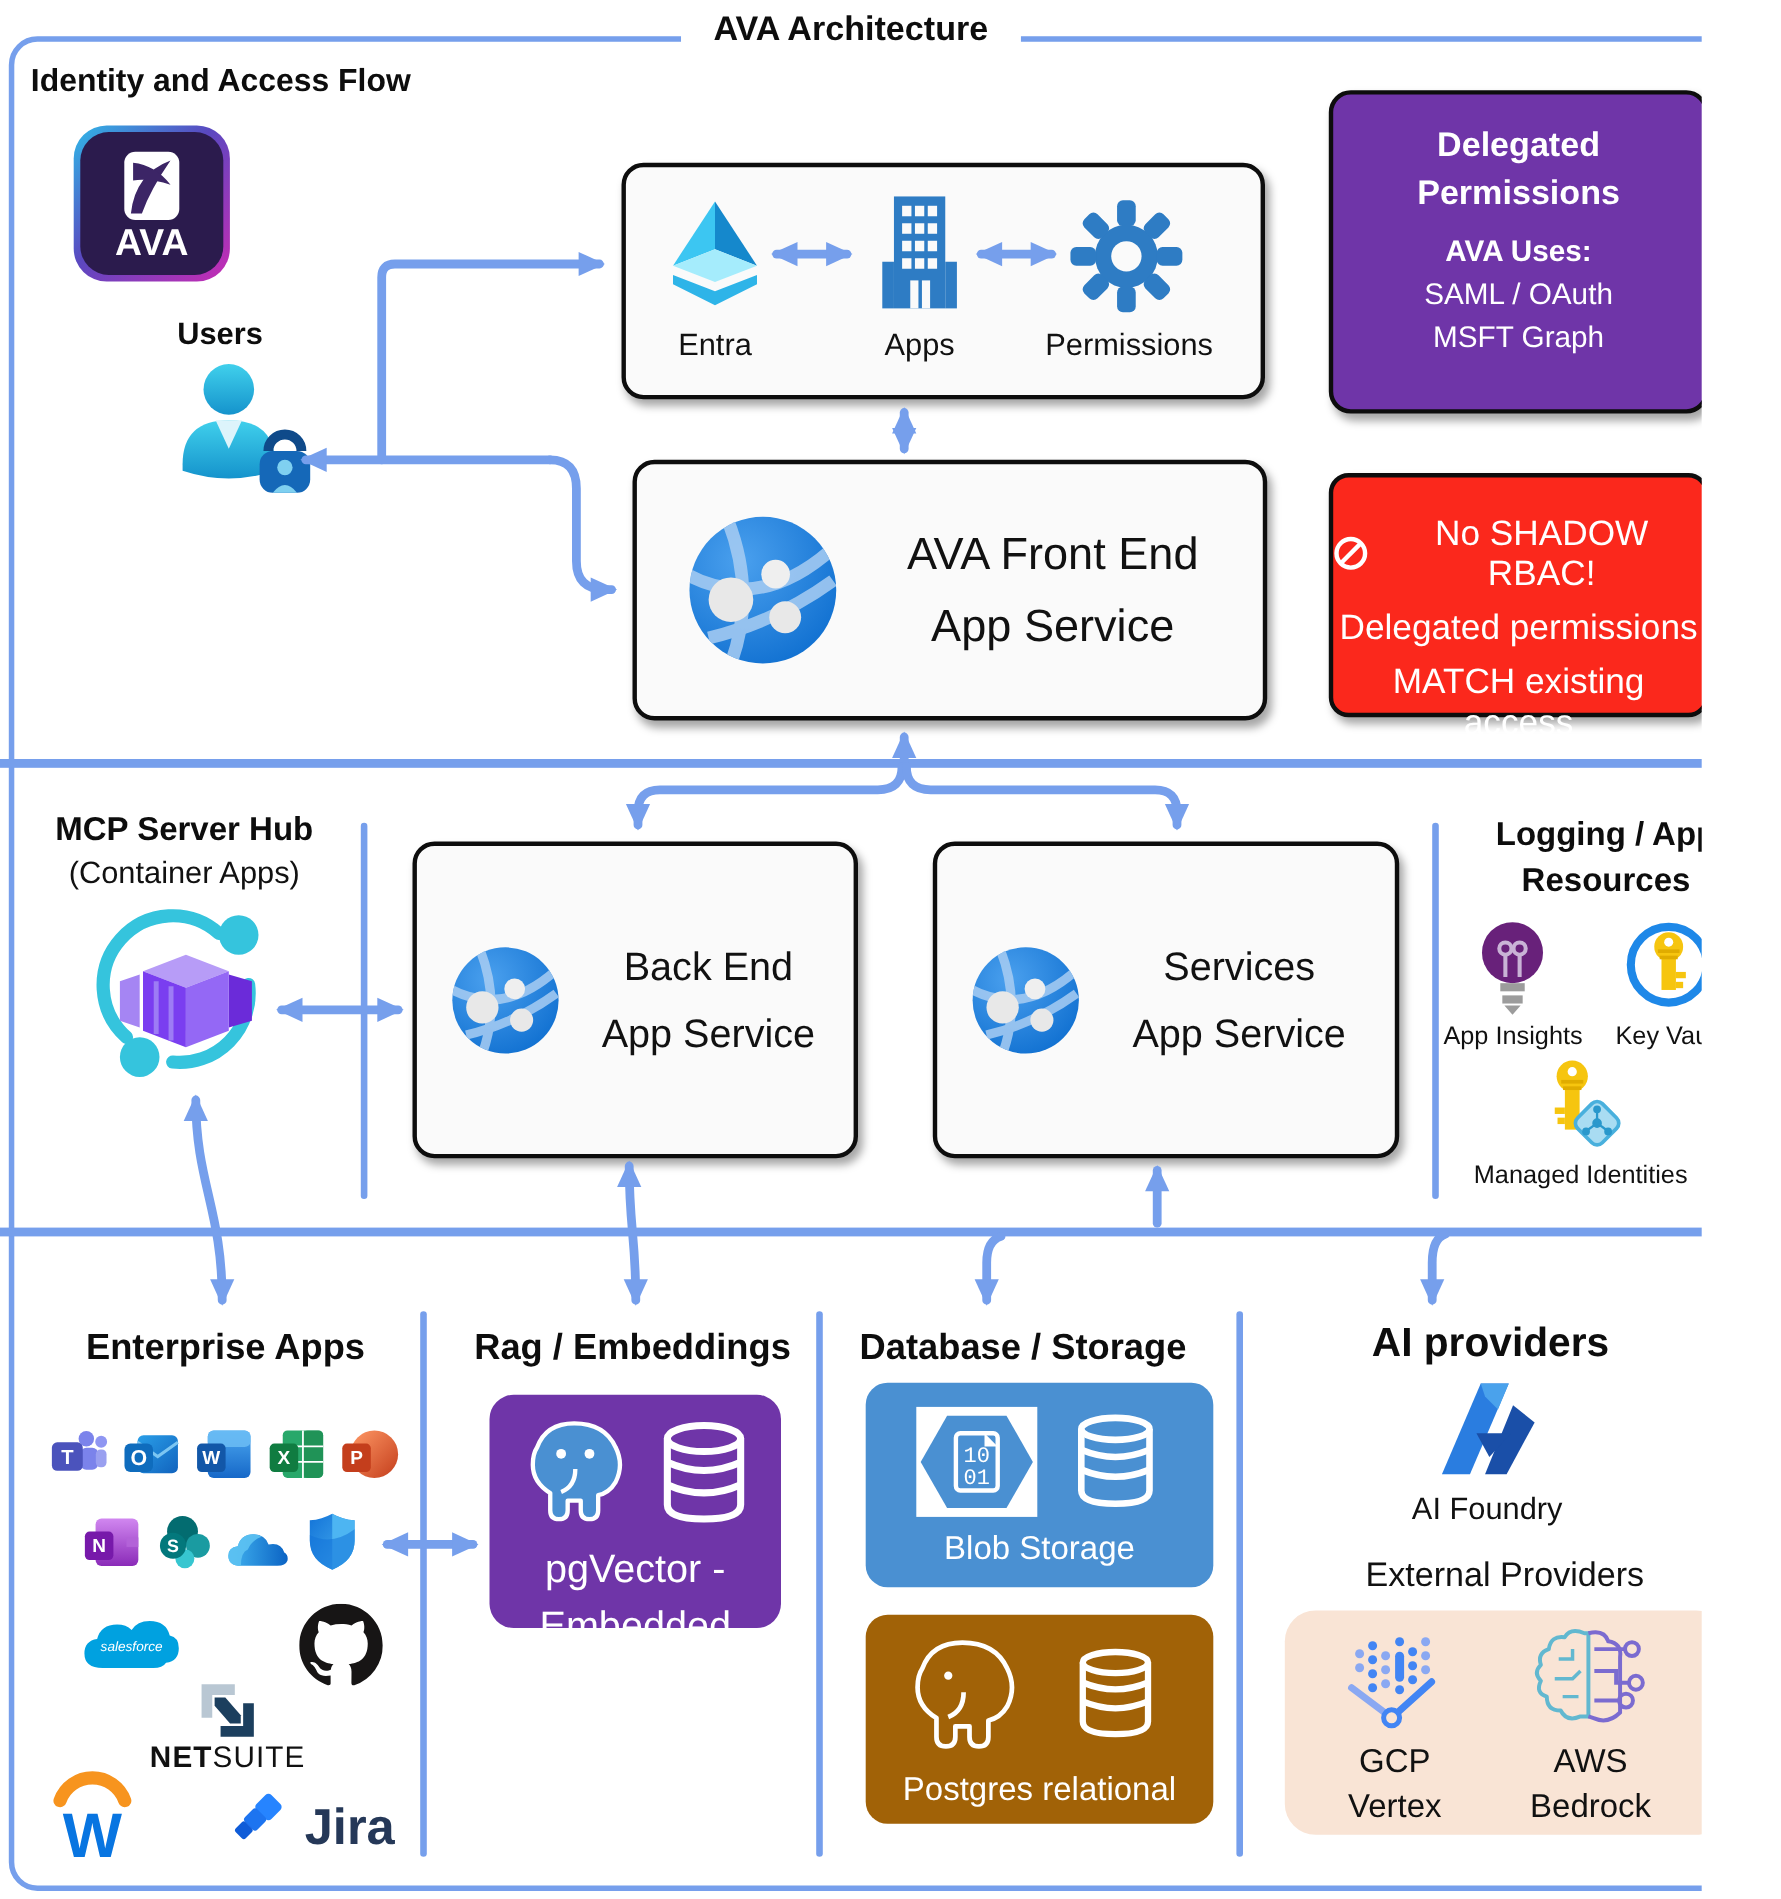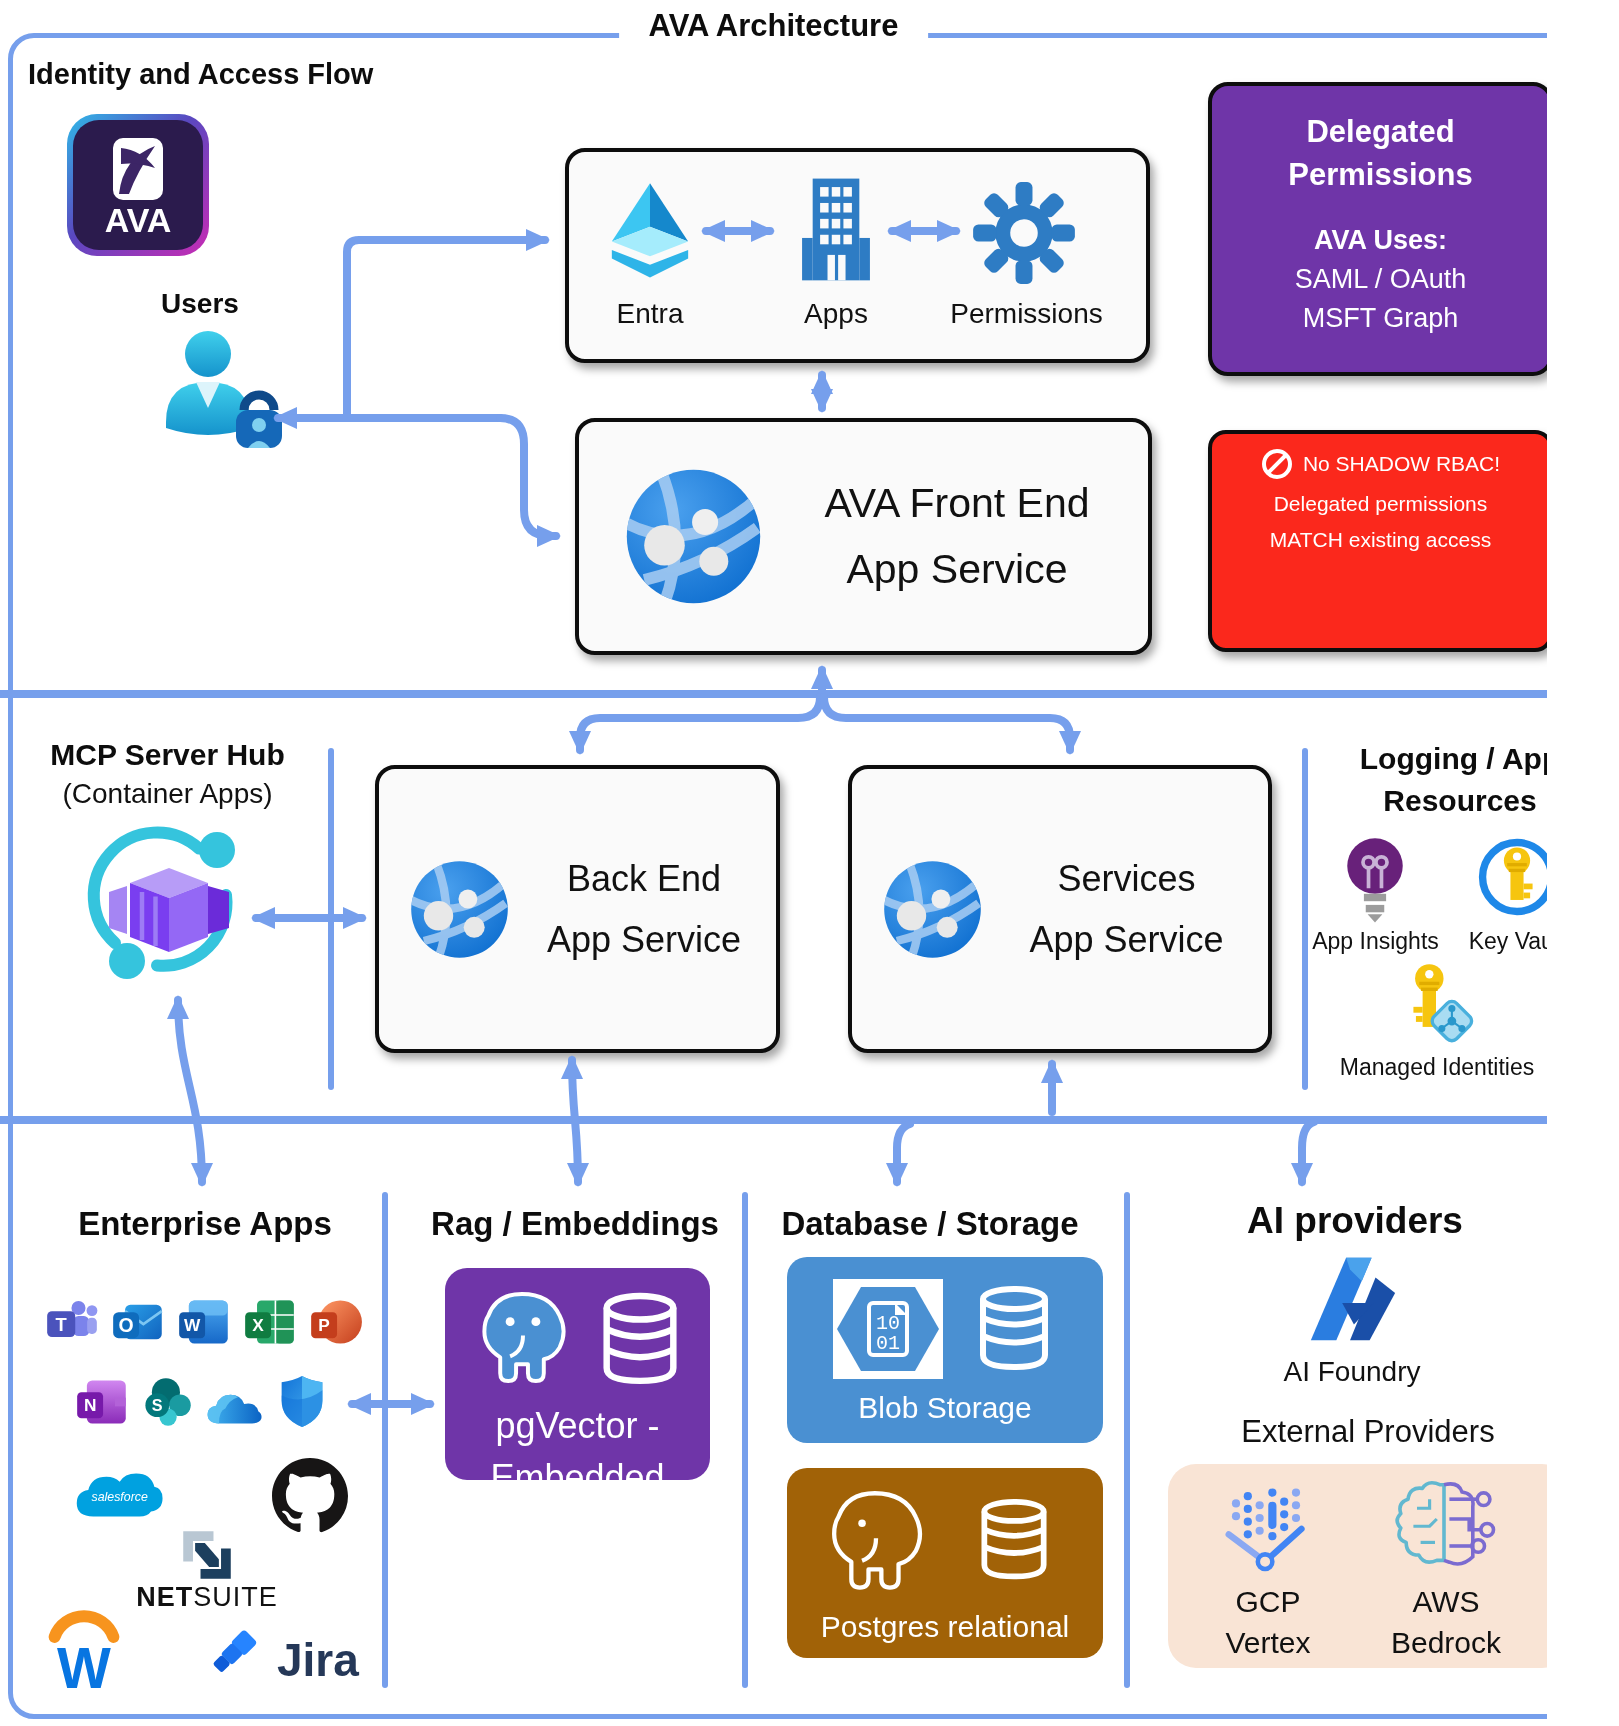--- a/index.html
+++ b/index.html
@@ -170,27 +170,27 @@
       </svg>
     </div>
     <div class="abs txt-c" style="left:21px;top:146px;width:120px;font-size:28px;">Entra</div>
     <div class="abs txt-c" style="left:207px;top:146px;width:120px;font-size:28px;">Apps</div>
     <div class="abs txt-c" style="left:375px;top:146px;width:165px;font-size:28px;">Permissions</div>
   </div>
 
   <div class="abs" style="left:1208px;top:82px;width:345px;height:294px;background:#6f35a8;border:4px solid #0d0d0d;border-radius:20px;
               box-shadow:4px 6px 8px rgba(0,0,0,.35);box-sizing:border-box;color:#fff;text-align:center;">
     <div class="h whiteline" style="font-size:31px;color:#fff;line-height:1.4;padding:24px 30px 0;">Delegated Permissions</div>
-    <div class="h whiteline" style="font-size:27px;color:#fff;margin-top:28px;text-align:center;">AVA Uses:</div>
+    <div class="h whiteline" style="font-size:27px;color:#fff;margin-top:16px;text-align:center;">AVA Uses:</div>
     <div style="font-size:27px;margin-top:8px;">SAML / OAuth</div>
     <div style="font-size:27px;margin-top:8px;">MSFT Graph</div>
   </div>
 
   <div class="abs" style="left:1208px;top:430px;width:345px;height:222px;background:#fb281c;border:4px solid #0d0d0d;border-radius:18px;
-              box-shadow:4px 6px 8px rgba(0,0,0,.35);box-sizing:border-box;color:#fff;text-align:center;font-size:21px;padding-top:14px;">
+              box-shadow:4px 6px 8px rgba(0,0,0,.35);box-sizing:border-box;color:#fff;text-align:center;font-size:32px;padding-top:32px;">
     <div style="display:flex;align-items:center;justify-content:center;gap:10px;">
       <span style="display:inline-block;">
         <svg width="32" height="32" viewBox="0 0 32 32">
           <circle cx="16" cy="16" r="13" stroke="#fff" stroke-width="4" fill="none"></circle>
           <line x1="7" y1="25" x2="25" y2="7" stroke="#fff" stroke-width="4"></line>
         </svg>
       </span>
       <span>No SHADOW RBAC!</span>
     </div>
     <div style="margin-top:12px;">Delegated permissions</div>

